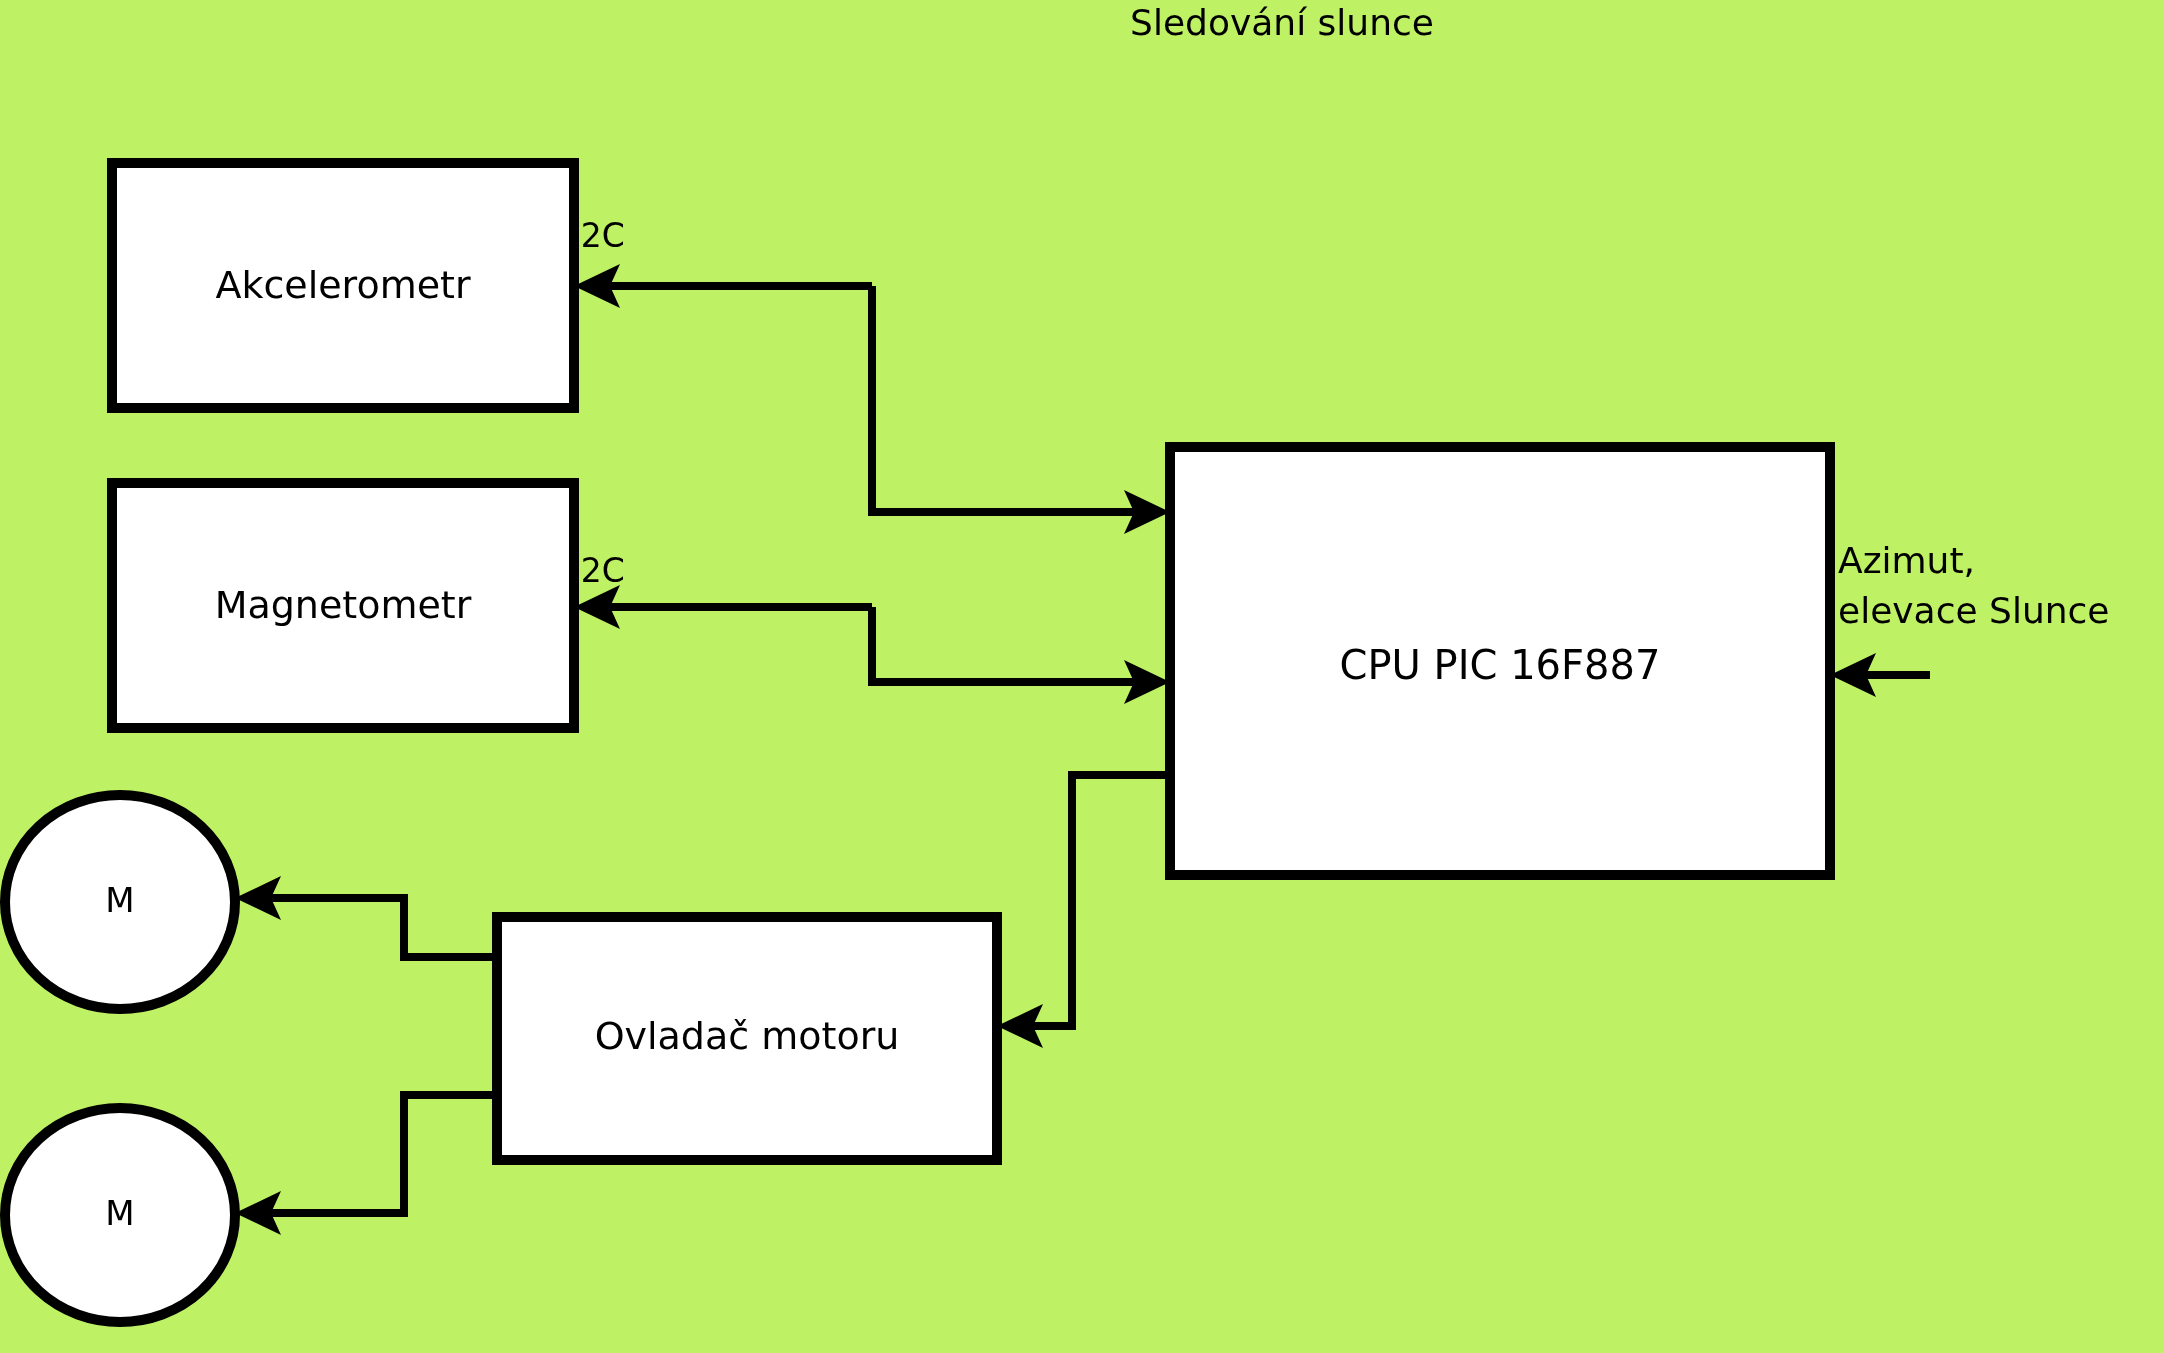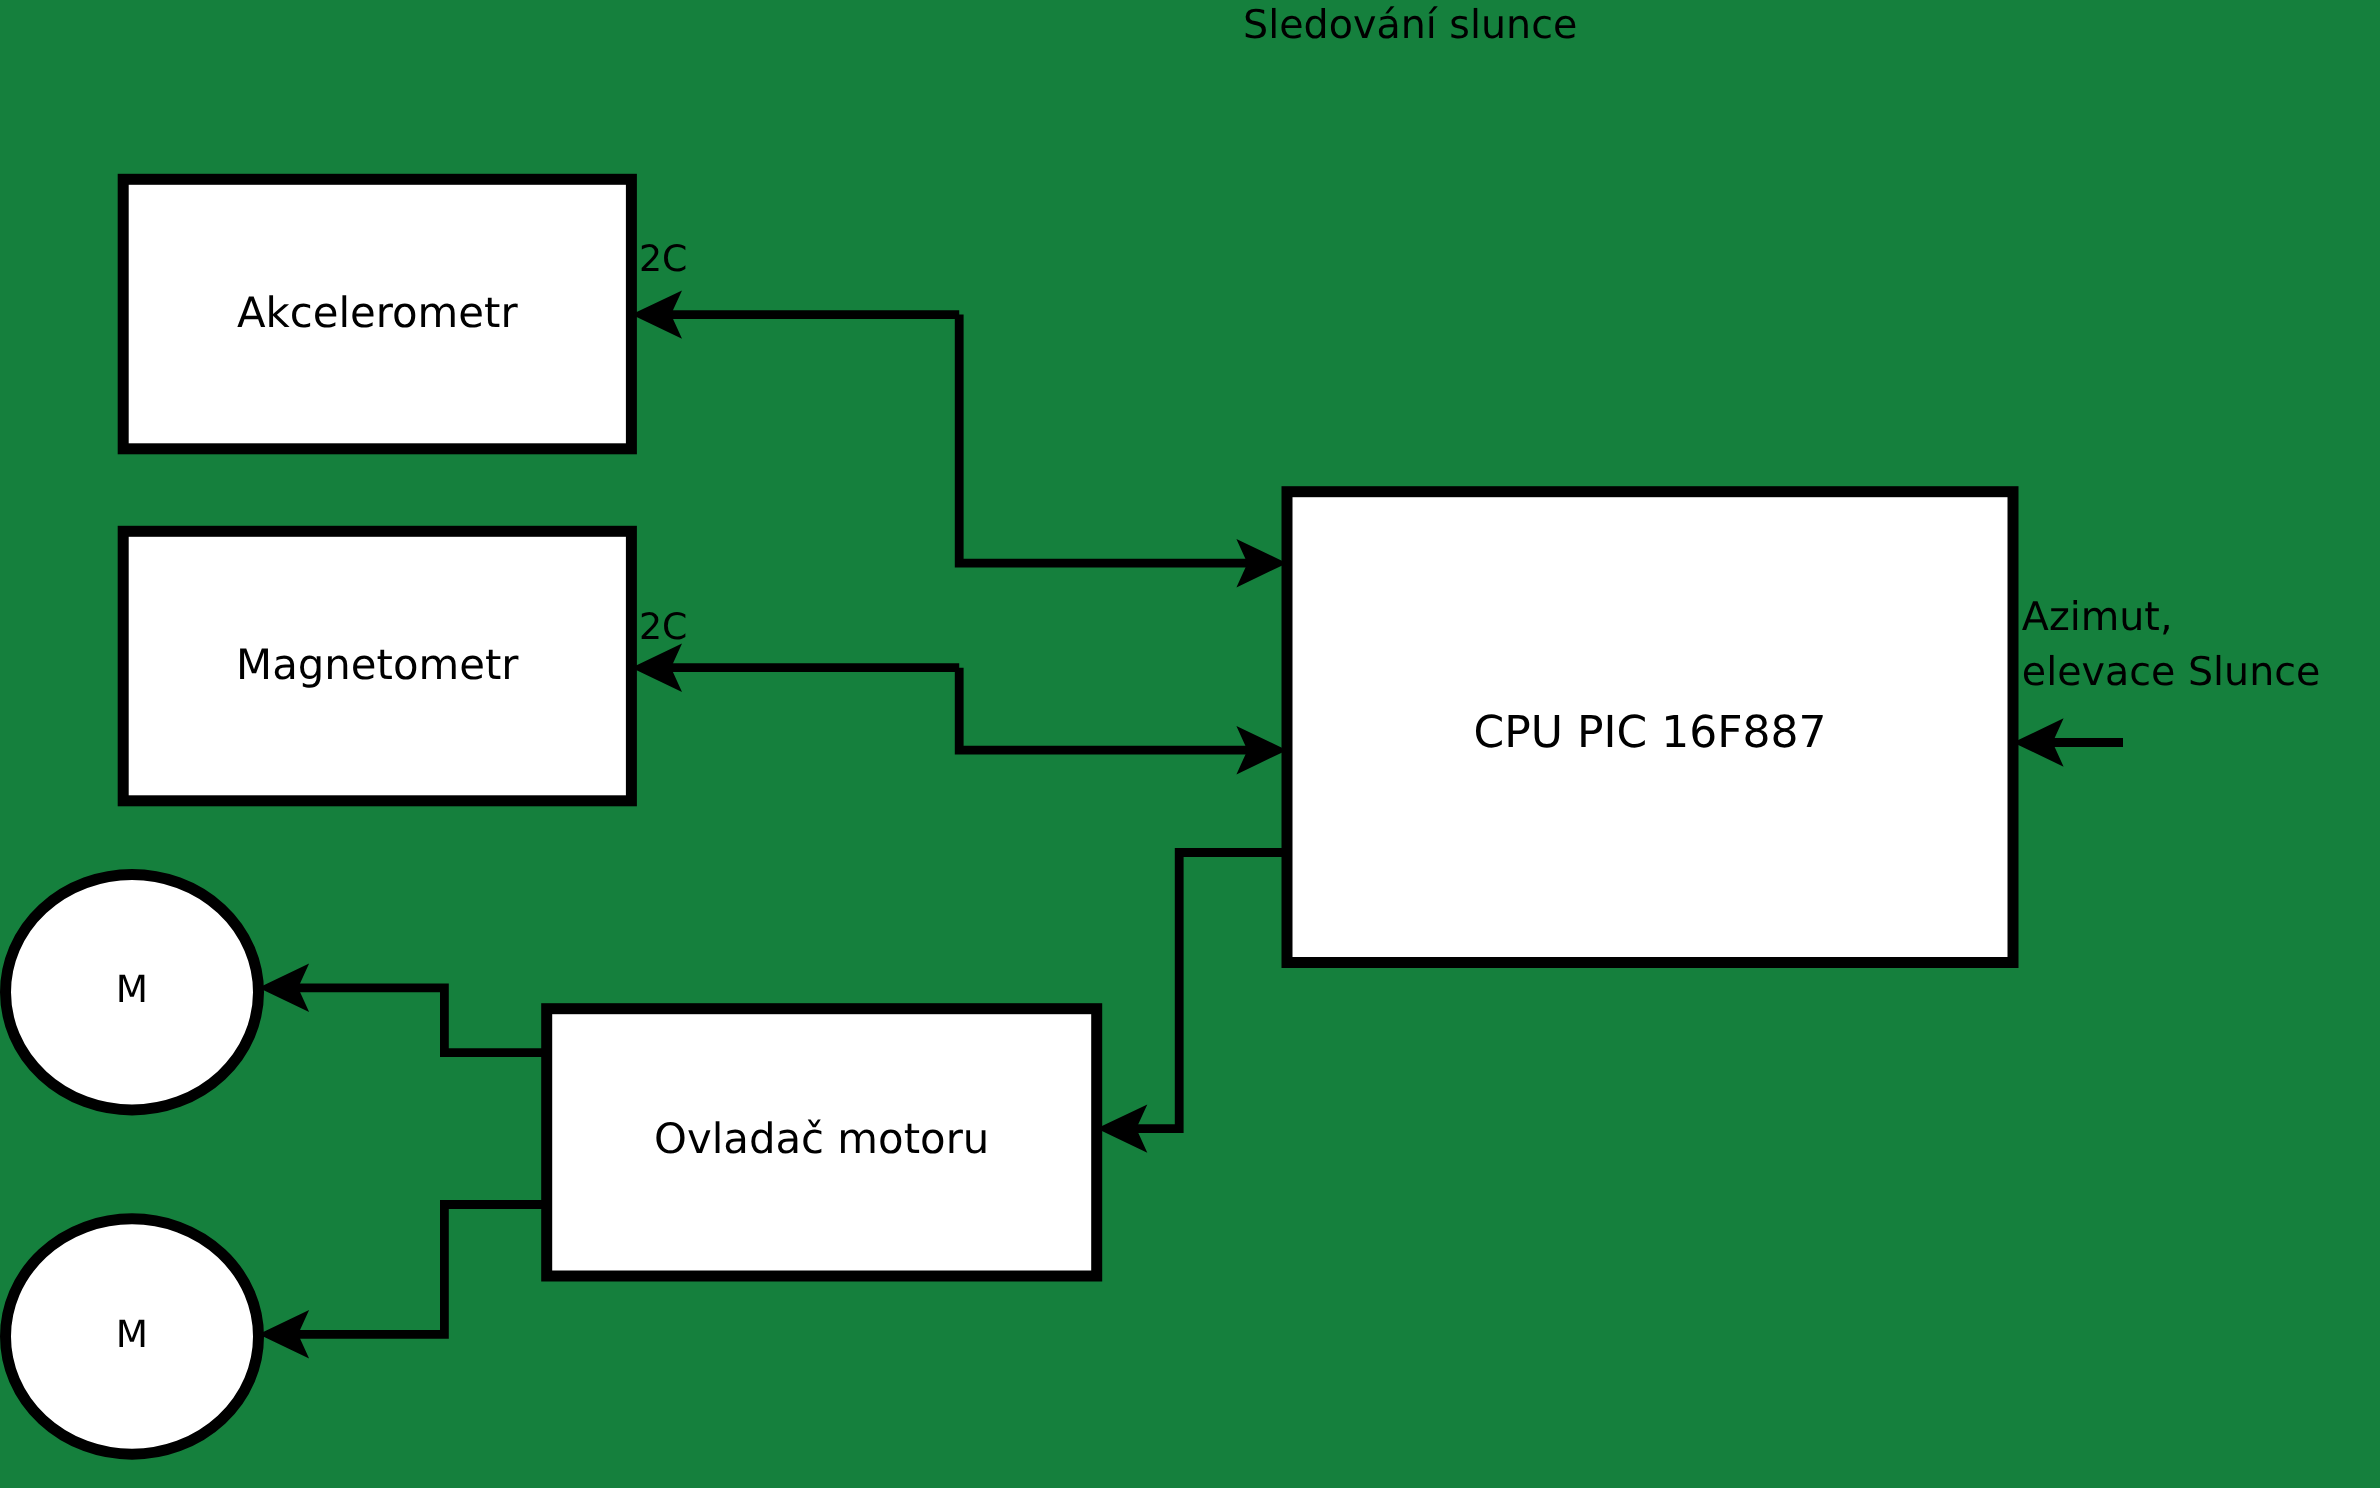--- a/index.html
+++ b/index.html
@@ -7,21 +7,21 @@
     padding: 0;
     background: #ffffff;
   }
   body {
     font-family: "DejaVu Sans", "Liberation Sans", sans-serif;
   }
   #canvas {
     position: relative;
     width: 2164px;
     height: 1353px;
-    background: #15803d;
+    background: #bef264;
     overflow: hidden;
   }
   svg.diagram {
     position: absolute;
     left: 0;
     top: 0;
     width: 2164px;
     height: 1353px;
   }
   .box-rect {

